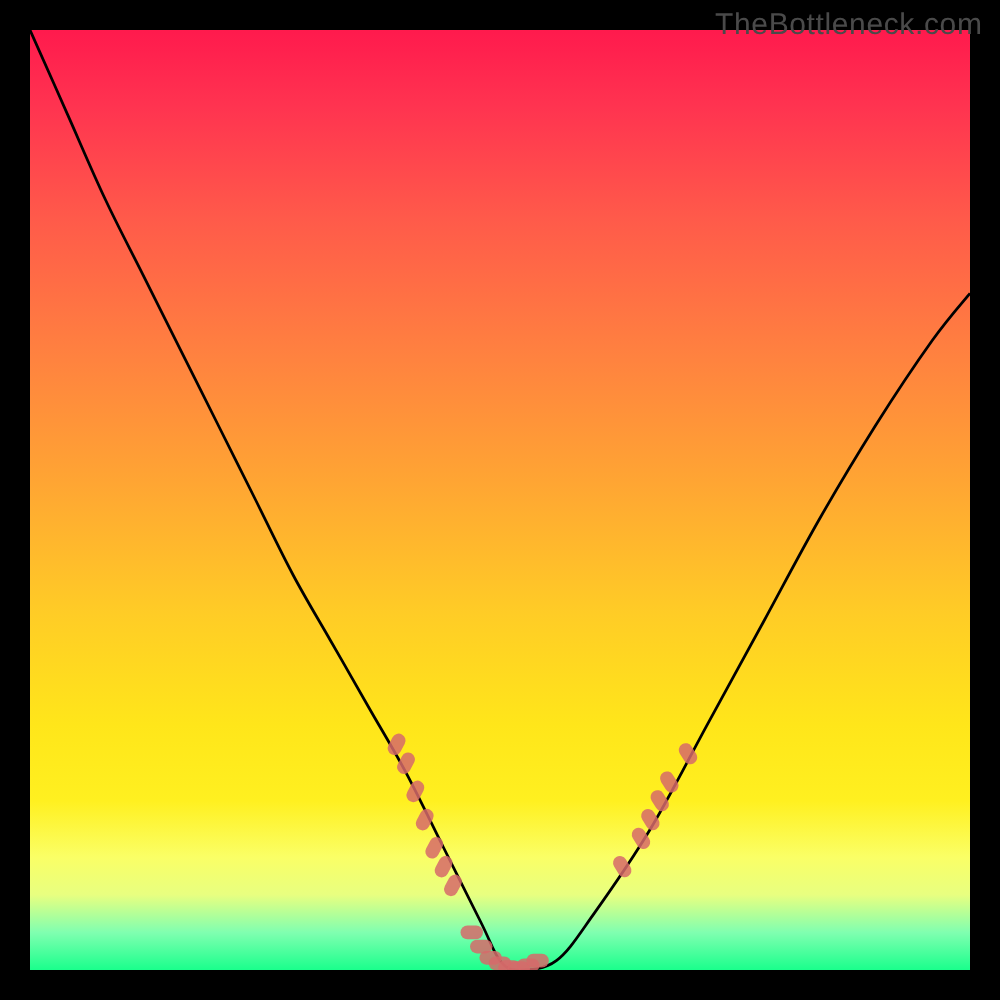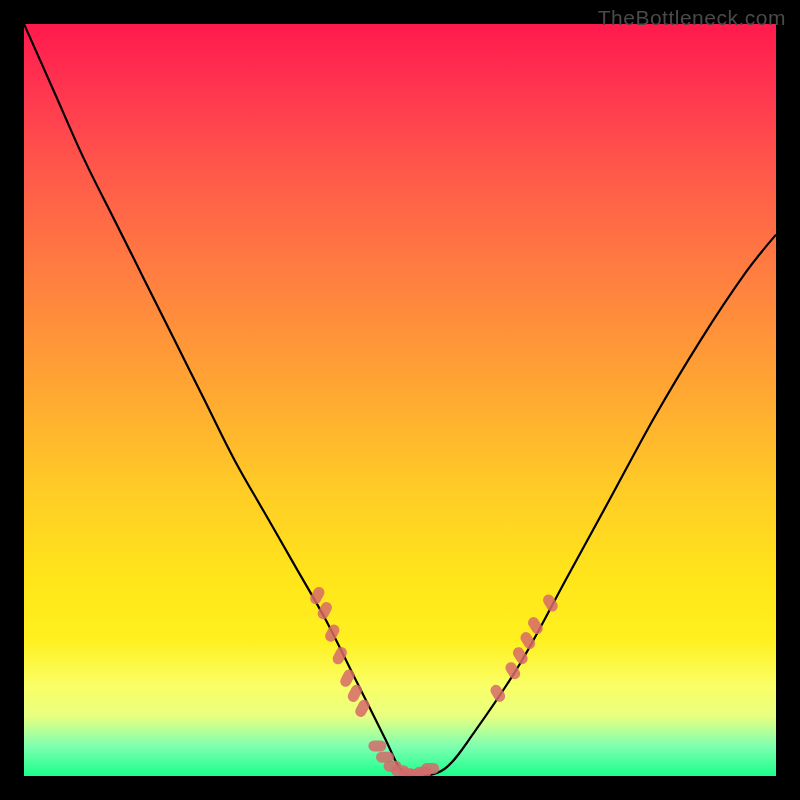--- a/index.html
+++ b/index.html
@@ -22,21 +22,21 @@
       #faff66 88%,
       #e8ff80 92%,
       #80ffb0 96%,
       #1aff8c 100%);
   }
   .watermark {
     position: absolute;
     top: 6px;
     right: 14px;
     font-family: Arial, Helvetica, sans-serif;
-    font-size: 21px;
+    font-size: 24px;
     font-weight: 400;
     color: #4a4a4a;
     letter-spacing: 0.5px;
   }
   svg.overlay {
     position: absolute;
     left: 24px;
     top: 24px;
     width: 752px;
     height: 752px;

